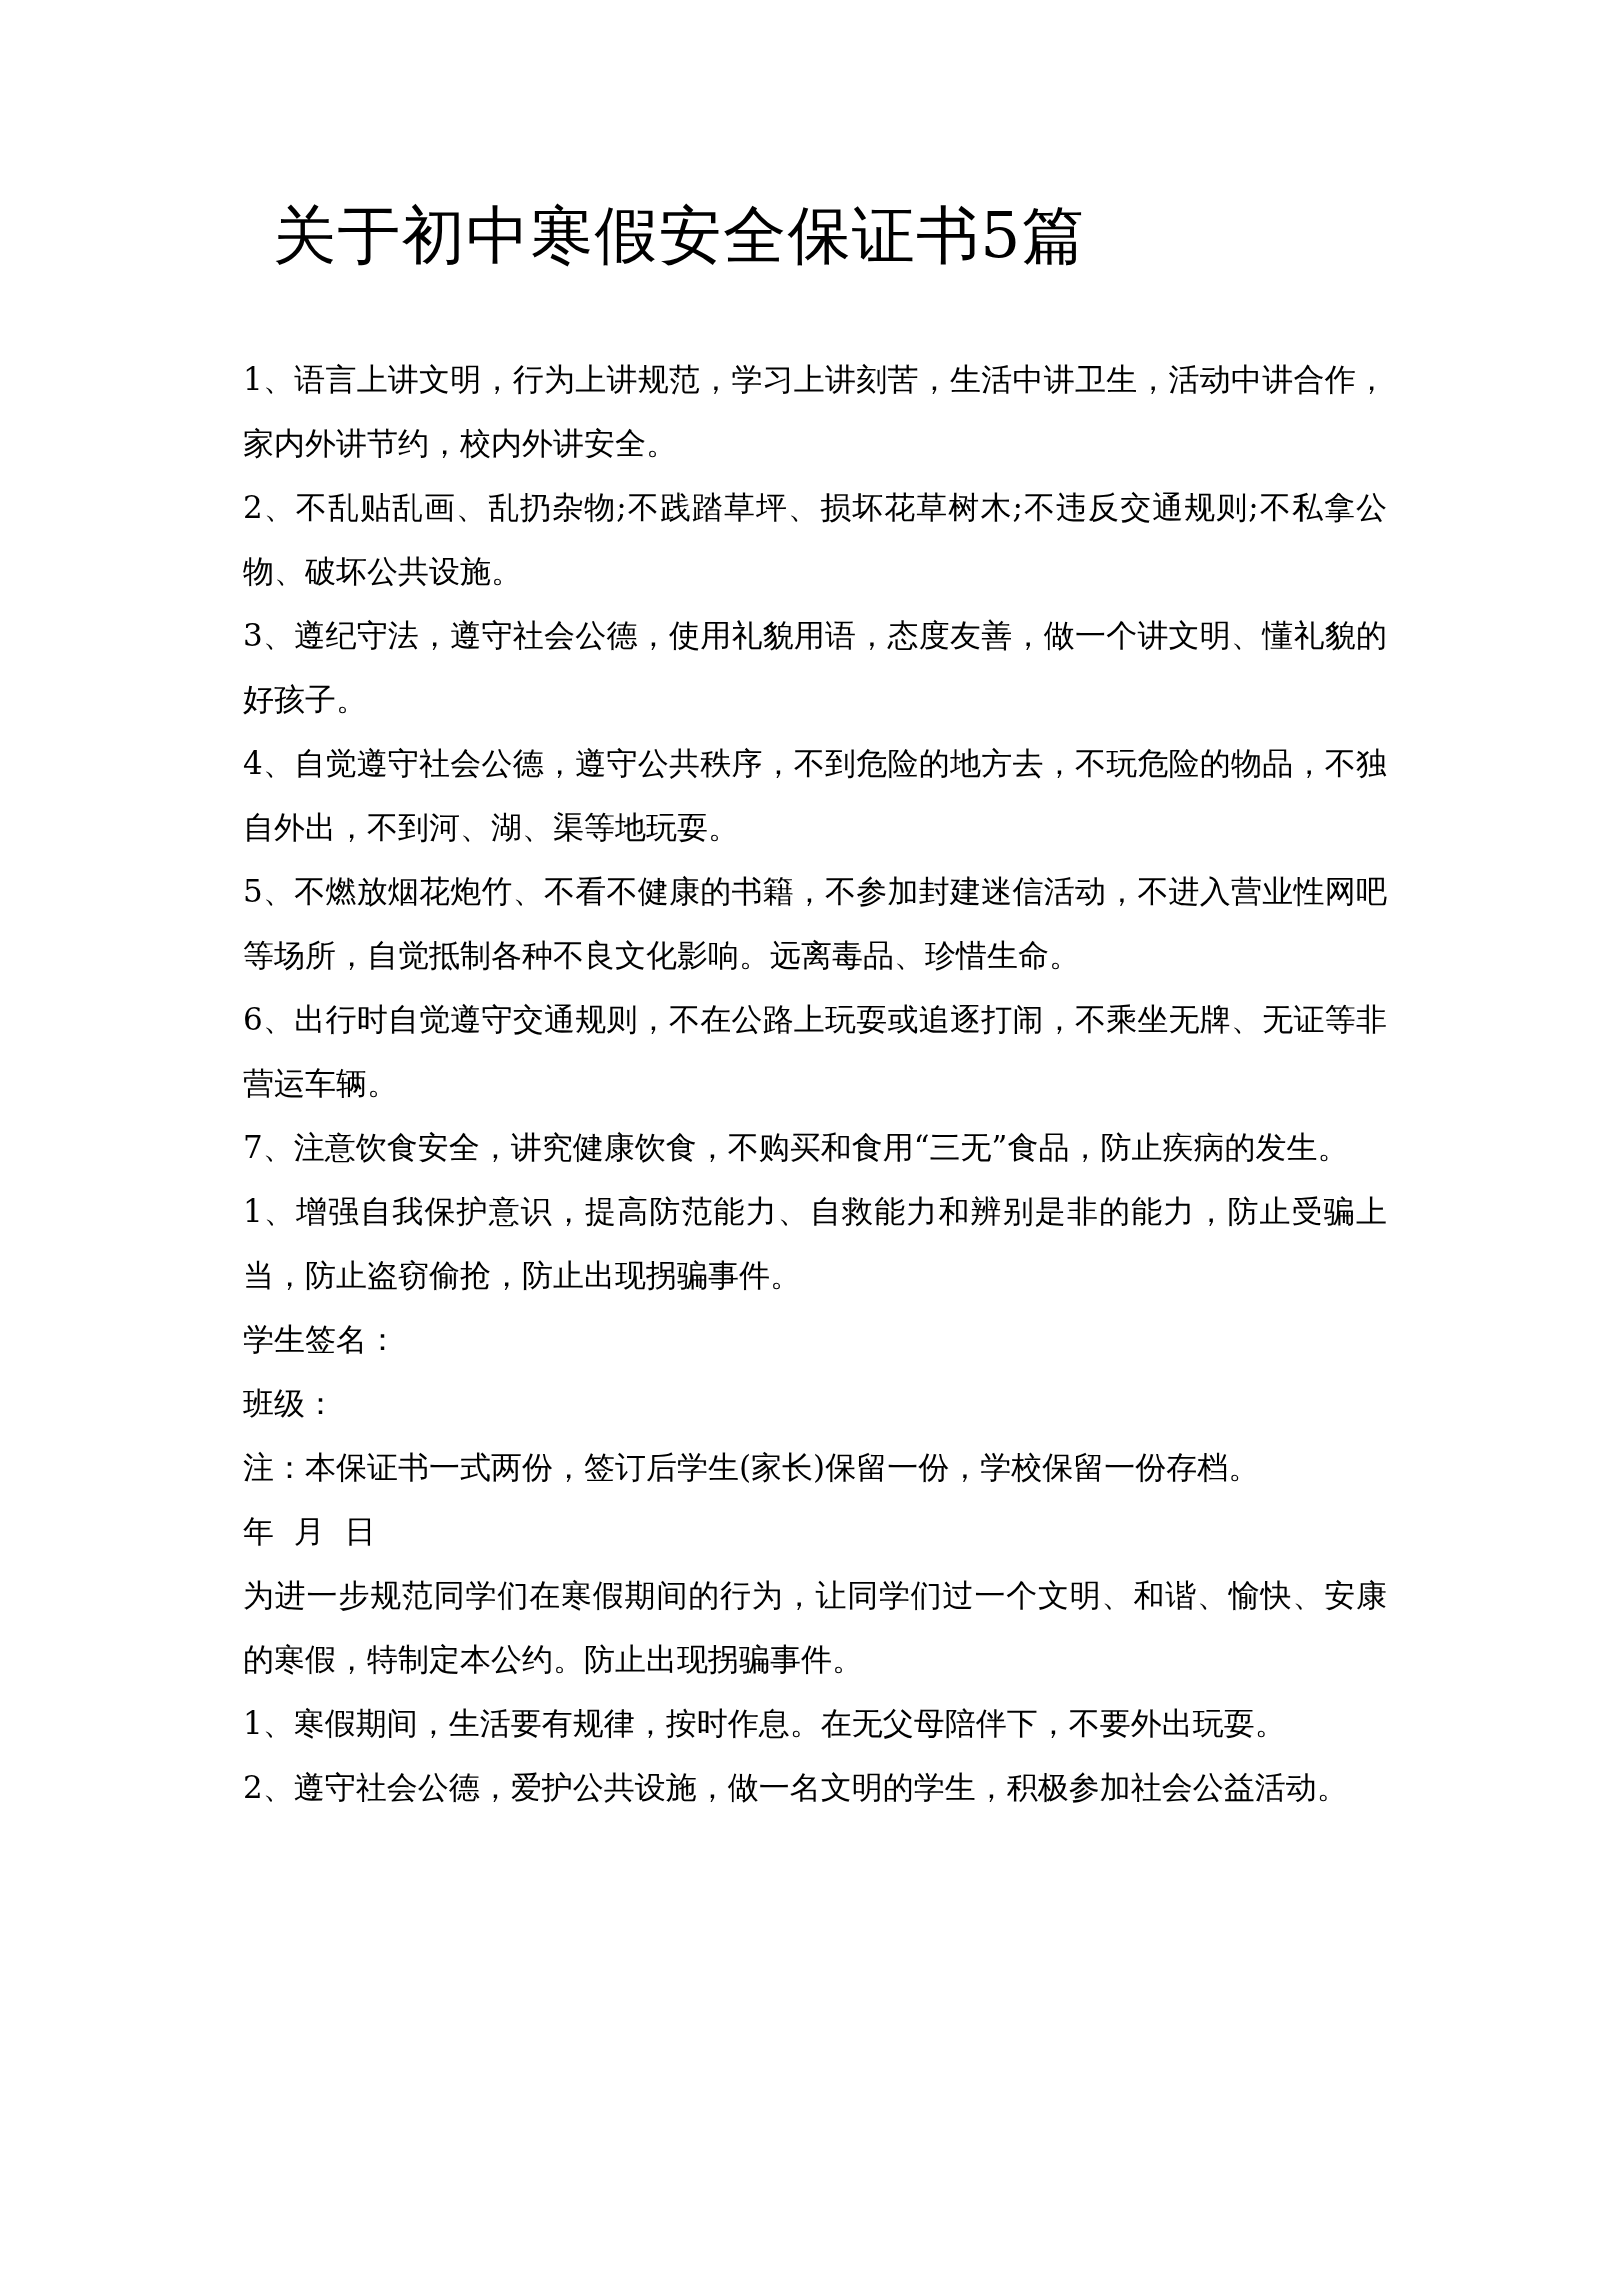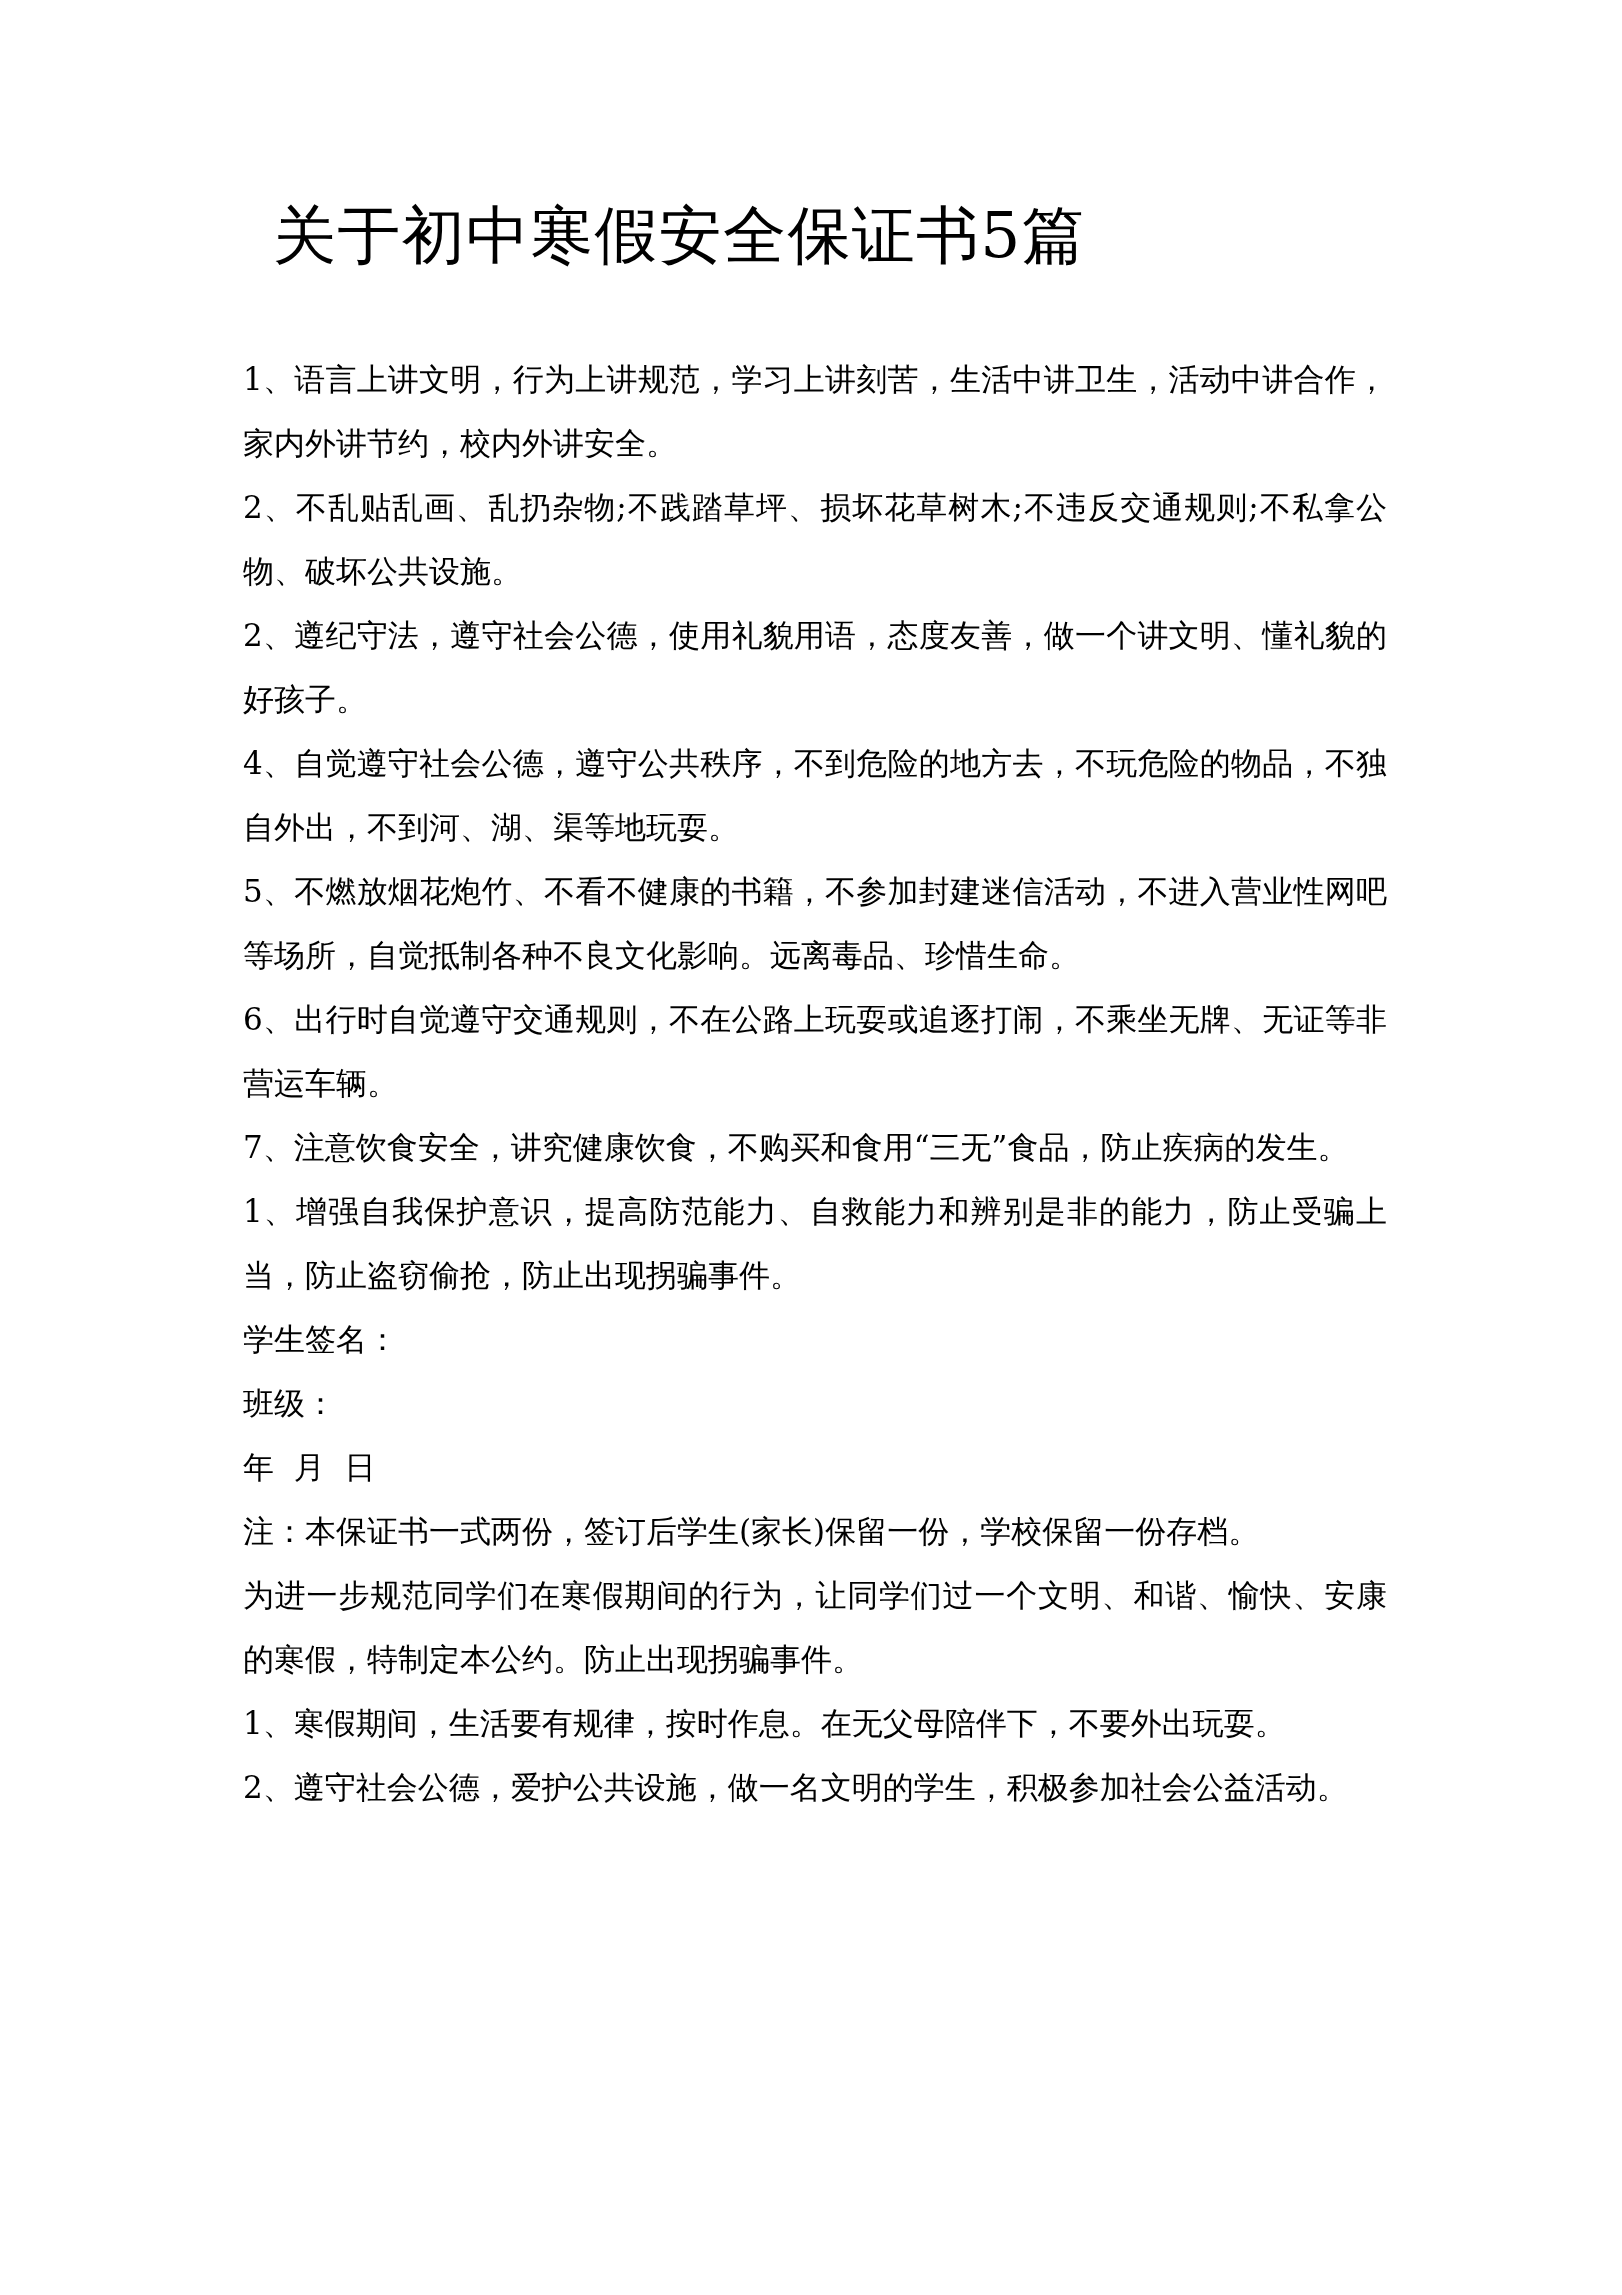--- a/index.html
+++ b/index.html
@@ -61,31 +61,31 @@
 </head>
 <body>
 
 <div class="page">
   <h1 class="title">关于初中寒假安全保证书5篇</h1>
 
   <div class="body">
 
     <p class="para">1、语言上讲文明，行为上讲规范，学习上讲刻苦，生活中讲卫生，活动中讲合作，家内外讲节约，校内外讲安全。</p>
     <p class="para">2、不乱贴乱画、乱扔杂物;不践踏草坪、损坏花草树木;不违反交通规则;不私拿公物、破坏公共设施。</p>
-    <p class="para">2、遵纪守法，遵守社会公德，使用礼貌用语，态度友善，做一个讲文明、懂礼貌的好孩子。</p>
+    <p class="para">3、遵纪守法，遵守社会公德，使用礼貌用语，态度友善，做一个讲文明、懂礼貌的好孩子。</p>
     <p class="para">4、自觉遵守社会公德，遵守公共秩序，不到危险的地方去，不玩危险的物品，不独自外出，不到河、湖、渠等地玩耍。</p>
     <p class="para">5、不燃放烟花炮竹、不看不健康的书籍，不参加封建迷信活动，不进入营业性网吧等场所，自觉抵制各种不良文化影响。远离毒品、珍惜生命。</p>
     <p class="para">6、出行时自觉遵守交通规则，不在公路上玩耍或追逐打闹，不乘坐无牌、无证等非营运车辆。</p>
     <p class="para">7、注意饮食安全，讲究健康饮食，不购买和食用“三无”食品，防止疾病的发生。</p>
     <p class="para">1、增强自我保护意识，提高防范能力、自救能力和辨别是非的能力，防止受骗上当，防止盗窃偷抢，防止出现拐骗事件。</p>
 
     <p class="para">学生签名：</p>
     <p class="para">班级：</p>
+    <p class="para">注：本保证书一式两份，签订后学生(家长)保留一份，学校保留一份存档。</p>
+
     <p class="para" style="white-space: pre;">年  月  日</p>
-
-    <p class="para">注：本保证书一式两份，签订后学生(家长)保留一份，学校保留一份存档。</p>
 
     <p class="para">为进一步规范同学们在寒假期间的行为，让同学们过一个文明、和谐、愉快、安康的寒假，特制定本公约。防止出现拐骗事件。</p>
     <p class="para">1、寒假期间，生活要有规律，按时作息。在无父母陪伴下，不要外出玩耍。</p>
     <p class="para">2、遵守社会公德，爱护公共设施，做一名文明的学生，积极参加社会公益活动。</p>
   </div>
 </div>
 
 
 </body></html>

